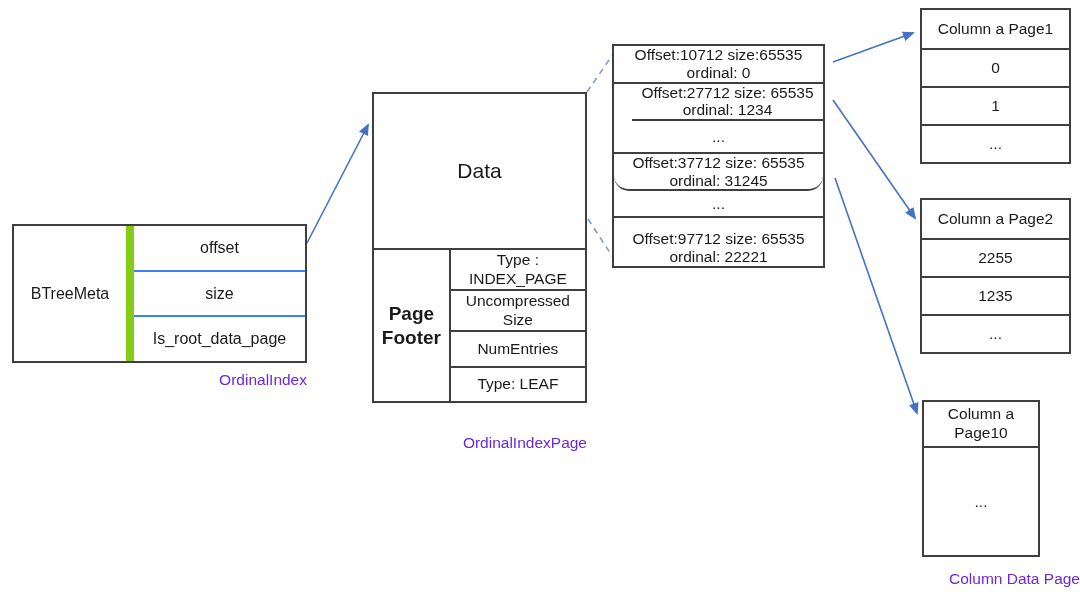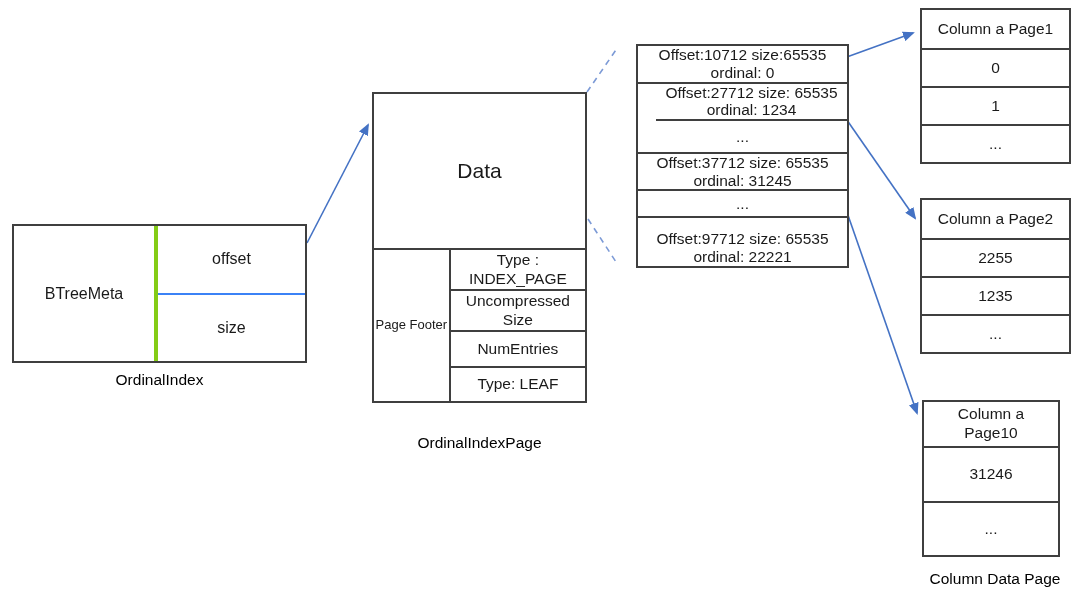--- a/index.html
+++ b/index.html
@@ -24,58 +24,58 @@
     display: flex;
     align-items: center;
     justify-content: center;
     text-align: center;
   }
 
   .pre { white-space: pre-line; }
 
   
   #ordinal-index { left: 12px; top: 224px; width: 295px; height: 139px; display: flex; }
-  .oi-meta { width: 144px; border-right: 4px solid #84cc16; font-size: 16px; }
+  .oi-meta { width: 120px; border-right: 8px solid #84cc16; font-size: 16px; }
   .oi-fields { flex: 1; display: flex; flex-direction: column; }
   .oi-field { flex: 1; border-bottom: 2px solid #3b82f6; font-size: 16px; }
   .oi-field:last-child { border-bottom: none; }
 
   .diagram-label {
     position: absolute;
-    text-align: center;
+    text-align: right;
     font-size: 15.5px;
-    color: #000000;
+    color: #6d28d9;
   }
   #oi-label { left: 12px; top: 371px; width: 295px; }
 
   
   #oip { left: 372px; top: 92px; width: 215px; height: 311px; display: flex; flex-direction: column; }
   .oip-data { height: 156px; border-bottom: 2px solid #3f3f3f; font-size: 21px; }
   .oip-footer { flex: 1; display: flex; }
-  .oip-footer-left { width: 95px; border-right: 2px solid #3f3f3f; font-size: 13px; line-height: 1.25; }
+  .oip-footer-left { width: 95px; border-right: 2px solid #3f3f3f; font-size: 19px; line-height: 1.25; font-weight: bold; }
   .oip-rows { flex: 1; display: flex; flex-direction: column; }
   .oip-row { flex: 1; border-bottom: 2px solid #3f3f3f; font-size: 15.5px; line-height: 1.2; padding: 1px 15px; }
   .oip-row:last-child { border-bottom: none; }
   #oip-label { left: 372px; top: 426px; width: 215px; margin-top: 8px; }
 
   
-  #entries { left: 636px; top: 44px; width: 213px; height: 224px; display: flex; flex-direction: column; }
+  #entries { left: 612px; top: 44px; width: 213px; height: 224px; display: flex; flex-direction: column; }
   .entry { border-bottom: 2px solid #3f3f3f; font-size: 15.5px; line-height: 1.15; }
   .entry:last-child { border-bottom: none; }
   .e1 { flex: 38; } .e2 { flex: 37; margin-left: 18px; } .e3 { flex: 38; }
-  .e4 { flex: 38; } .e5 { flex: 31; } .e6 { flex: 40; margin-top: 12px; }
+  .e4 { flex: 38; border-radius: 15px; } .e5 { flex: 31; } .e6 { flex: 40; margin-top: 12px; }
 
   
   .page { display: flex; flex-direction: column; }
   .page-header { height: 40px; border-bottom: 2px solid #3f3f3f; font-size: 15.5px; line-height: 1.2; }
   .page-row { flex: 1; border-bottom: 2px solid #3f3f3f; font-size: 15.5px; }
   .page-row:last-child { border-bottom: none; }
   #page1  { left: 920px; top: 8px;   width: 151px; height: 156px; }
   #page2  { left: 920px; top: 198px; width: 151px; height: 156px; }
-  #page10 { left: 922px; top: 400px; width: 138px; height: 157px; }
+  #page10 { left: 922px; top: 400px; width: 118px; height: 157px; }
   #page10 .page-header { height: 46px; }
   #pages-label { left: 910px; top: 570px; width: 170px; }
 
   
   #arrows {
     position: absolute;
     left: 0; top: 0;
     width: 1080px; height: 594px;
     pointer-events: none;
   }
@@ -97,20 +97,21 @@
     <line x1="833" y1="62" x2="913" y2="33" stroke="#4472C4" stroke-width="1.6" marker-end="url(#ah)"></line>
     <line x1="833" y1="100" x2="915" y2="218" stroke="#4472C4" stroke-width="1.6" marker-end="url(#ah)"></line>
     <line x1="835" y1="178" x2="917" y2="413" stroke="#4472C4" stroke-width="1.6" marker-end="url(#ah)"></line>
   </svg>
 
   <div class="box" id="ordinal-index">
     <div class="oi-meta center">BTreeMeta</div>
     <div class="oi-fields">
       <div class="oi-field center">offset</div>
       <div class="oi-field center">size</div>
+      <div class="oi-field center">Is_root_data_page</div>
     </div>
   </div>
   <div class="diagram-label" id="oi-label">OrdinalIndex</div>
 
   <div class="box" id="oip">
     <div class="oip-data center">Data</div>
     <div class="oip-footer">
       <div class="oip-footer-left center pre">Page Footer</div>
       <div class="oip-rows">
         <div class="oip-row center pre">Type :
@@ -147,19 +148,18 @@
   <div class="box page" id="page2">
     <div class="page-header center pre">Column a Page2</div>
     <div class="page-row center">2255</div>
     <div class="page-row center">1235</div>
     <div class="page-row center">...</div>
   </div>
 
   <div class="box page" id="page10">
     <div class="page-header center pre">Column a
 Page10</div>
-    <div class="page-row center">31246</div>
     <div class="page-row center">...</div>
   </div>
 
   <div class="diagram-label" id="pages-label">Column Data Page</div>
 
 </div>
 
 </body></html>

